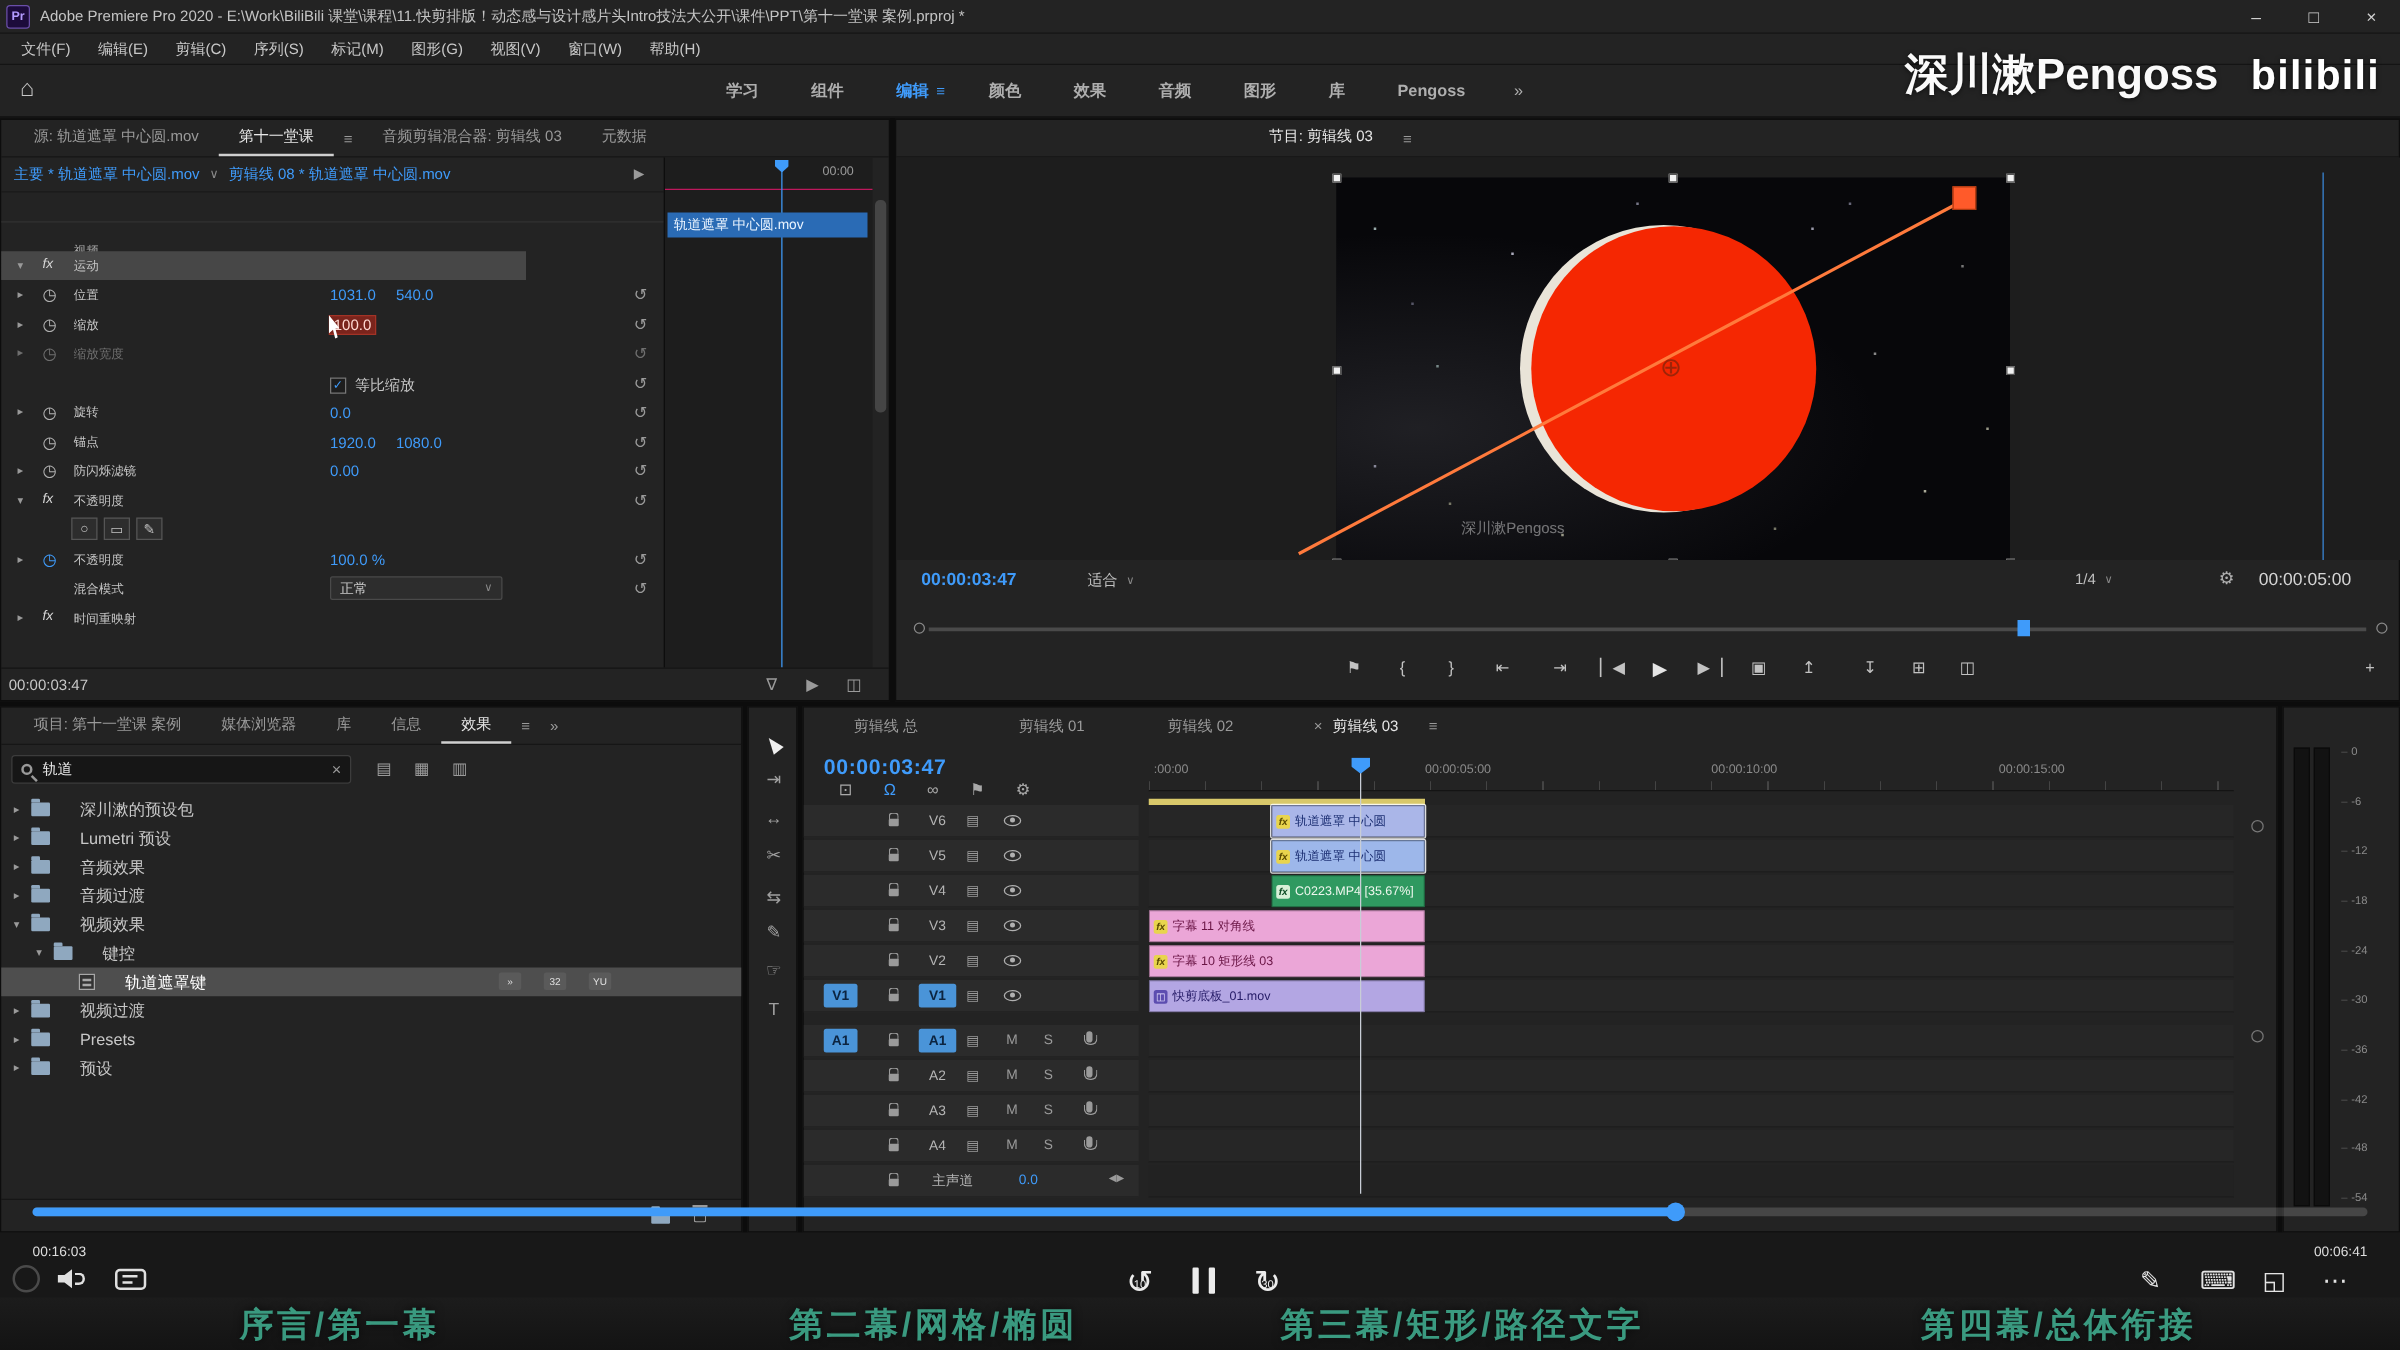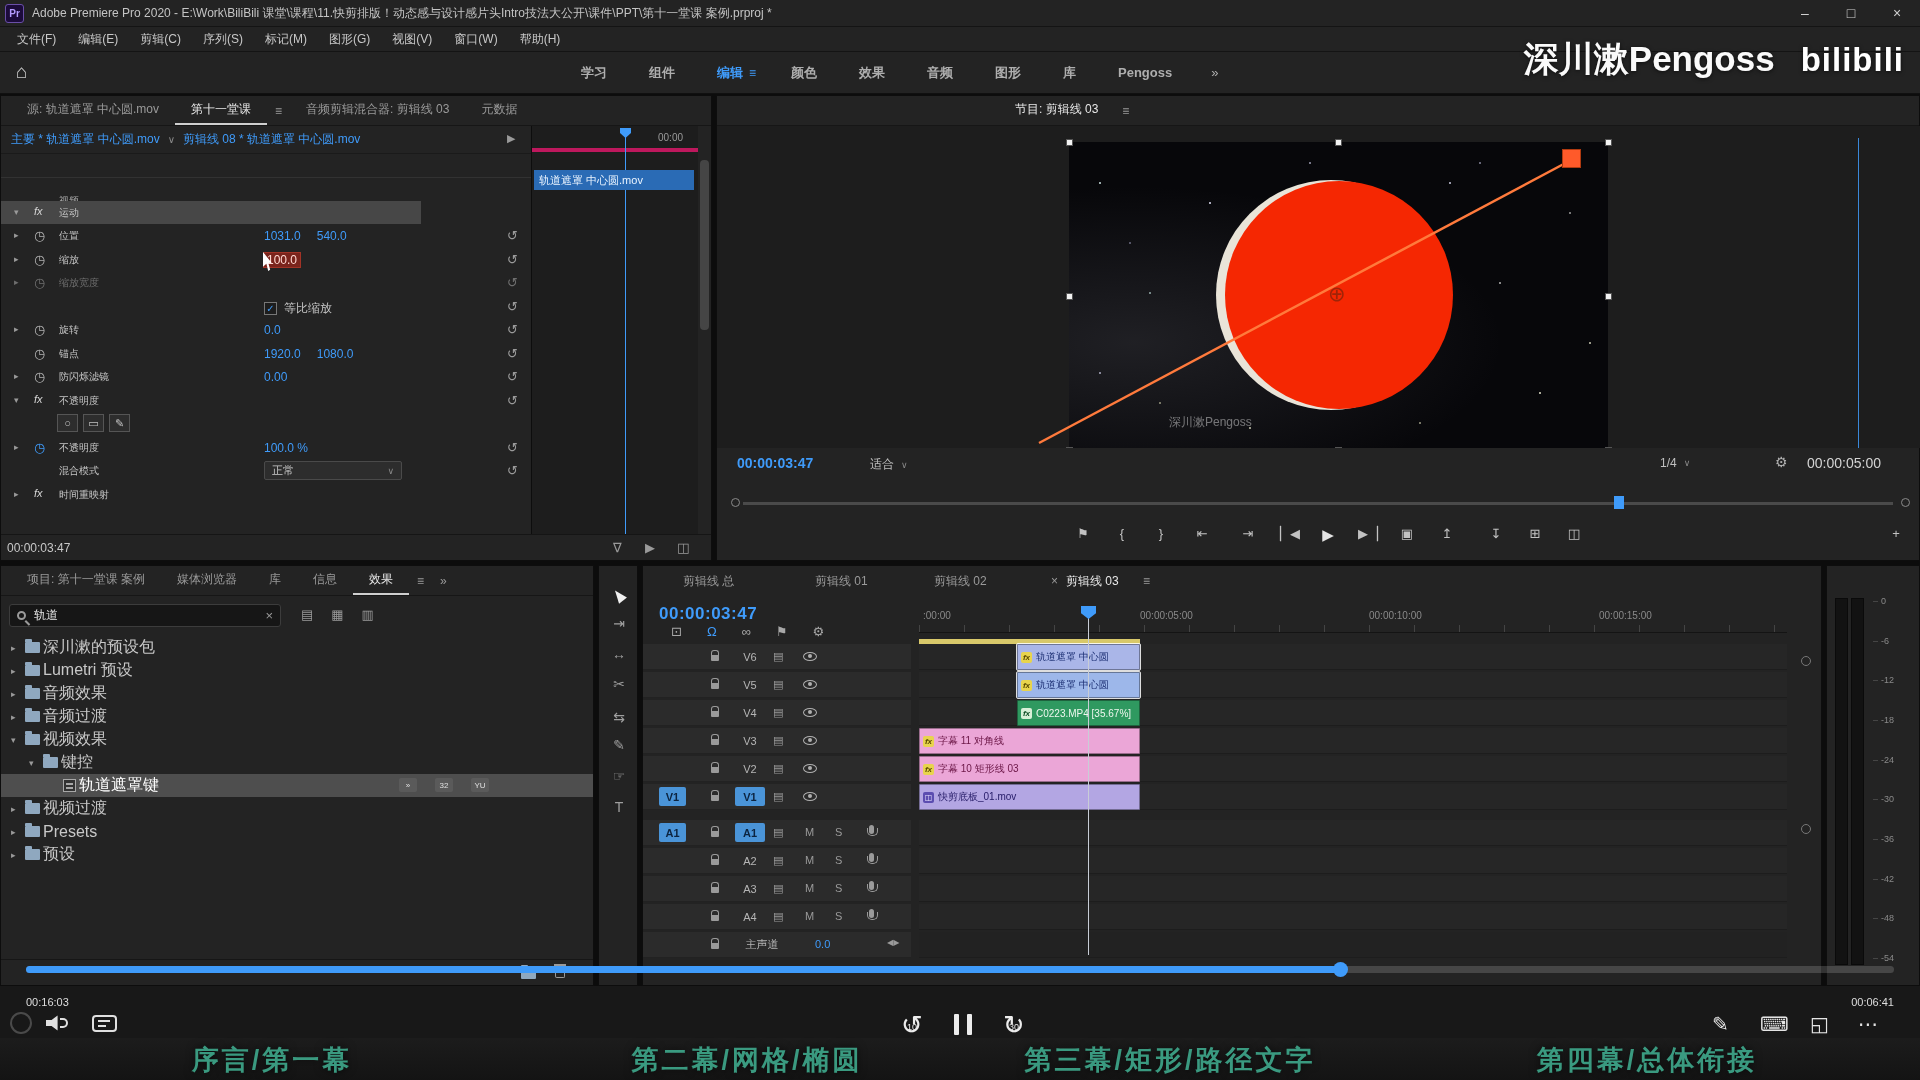--- a/index.html
+++ b/index.html
@@ -56,21 +56,21 @@
   .rvals .editing { background:#7a241c; box-shadow:0 0 0 1px #a23326; color:#ffd9d2; padding:0 3px; }
   .rreset { position:absolute; left:506px; top:4px; font-size:13px; color:#9a9a9a; }
   .dim, .dim .rlbl, .dim .rsw, .dim .rchev, .dim .rreset { color:#6e6e6e !important; }
   .fx-cb { width:13px; height:13px; background:#1d1d1d; border:1px solid #777; display:inline-flex; align-items:center; justify-content:center; font-size:10px; color:#3f9bfa; margin-right:7px; }
   .fx-cb-lbl { color:#c6c6c6; }
   .shape-row { position:absolute; left:56px; top:2px; display:flex; }
   .shape-btn { width:21px; height:18px; border:1px solid #555; background:#2d2d2d; display:flex; align-items:center; justify-content:center; color:#c0c0c0; font-size:11px; margin-right:5px; }
   .fx-dd { position:absolute; left:263px; top:2px; width:138px; height:19px; background:#2d2d2d; border:1px solid #4a4a4a; border-radius:2px; color:#c8c8c8; font-size:11px; display:flex; align-items:center; justify-content:space-between; padding:0 7px; }
   .fx-dd .caret { color:#8a8a8a; font-size:9px; }
   .fx-mini { position:absolute; left:530px; top:30px; right:13px; bottom:26px; background:#1d1d1d; border-left:1px solid #0d0d0d; }
-  .fx-mini-head { position:absolute; left:0; top:0; right:0; height:26px; border-bottom:4px solid #be185d; }
+  .fx-mini-head { position:absolute; left:0; top:0; right:0; height:26px; border-bottom:1px solid #be185d; }
   .fx-mini-tc { position:absolute; left:126px; top:6px; font-size:10px; color:#9a9a9a; }
   .mini-ph-head { position:absolute; left:88px; top:2px; width:11px; height:10px; background:#3f9bfa; clip-path:polygon(0 0,100% 0,100% 50%,50% 100%,0 50%); }
   .mini-ph { position:absolute; left:93px; top:10px; bottom:0; width:1px; background:#3f9bfa; }
   .mini-clip { position:absolute; left:2px; top:44px; width:160px; height:20px; background:#2a6bb5; color:#eaf4ff; font-size:11px; line-height:20px; padding-left:5px; overflow:hidden; white-space:nowrap; }
   .fx-vscroll { position:absolute; right:2px; top:64px; width:9px; height:170px; background:#454545; border-radius:4px; }
   .fx-footer { position:absolute; left:0; bottom:0; right:0; height:26px; border-top:1px solid #151515; }
   .fx-footer-tc { position:absolute; left:6px; top:6px; color:#c8c8c8; font-size:12px; }
   .fx-footer .fic { position:absolute; top:5px; color:#9a9a9a; font-size:13px; }
   .mouse-cursor { position:absolute; left:262px; top:156px; width:13px; height:19px; background:#fff; z-index:20;
     clip-path:polygon(0 0,0 78%,26% 62%,40% 100%,55% 94%,41% 58%,66% 56%); filter:drop-shadow(0 0 1px #000); }
@@ -111,21 +111,21 @@
   .search-clear { color:#9a9a9a; font-size:13px; }
   .proj-hicons { position:absolute; left:300px; top:41px; display:flex; gap:18px; color:#9a9a9a; font-size:13px; }
   .tree { position:absolute; left:0; top:70px; right:0; }
   .tree-row { position:relative; height:23px; display:flex; align-items:center; }
   .tree-row.selected { background:#4e4e4e; color:#ffffff; }
   .tr-chev { position:absolute; font-size:9px; color:#9a9a9a; }
   .icon-folder { width:15px; height:11px; background:#8fa8bf; border-radius:1px; position:relative; flex:none; }
   .icon-folder::before { content:''; position:absolute; top:-3px; left:0; width:7px; height:3px; background:#8fa8bf; border-radius:1px 1px 0 0; }
   .icon-fxitem { width:13px; height:13px; border:1px solid #a8a8a8; background:#333; position:relative; flex:none; }
   .icon-fxitem::after { content:''; position:absolute; left:2px; top:3px; right:2px; height:2px; background:#a8a8a8; box-shadow:0 4px 0 #a8a8a8; }
-  .tr-lbl { margin-left:3px; font-size:16px; white-space:nowrap;text-align:center; }
+  .tr-lbl { margin-left:24px; font-size:13px; white-space:nowrap;text-align:center; }
   .fx-badges { position:absolute; left:398px; top:4px; display:flex; gap:18px; }
   .fx-badge { width:18px; height:14px; background:#5a5a5a; border-radius:2px; color:#e0e0e0; font-size:8px; display:flex; align-items:center; justify-content:center; }
   .proj-footer { position:absolute; left:0; bottom:0; right:0; height:26px; border-top:1px solid #161616; }
   .icon-trash { width:10px; height:11px; border:1px solid #9a9a9a; border-top:none; border-radius:0 0 2px 2px; position:relative; }
   .icon-trash::before { content:''; position:absolute; top:-3px; left:-2px; right:-2px; height:2px; background:#9a9a9a; }
 
   
   #tools-panel { left:598px; top:565px; width:40px; height:421px; }
   .tool { position:absolute; left:0; width:40px; height:26px; display:flex; align-items:center; justify-content:center; color:#9f9f9f; font-size:14px; }
   .tool.active { color:#ffffff; }

